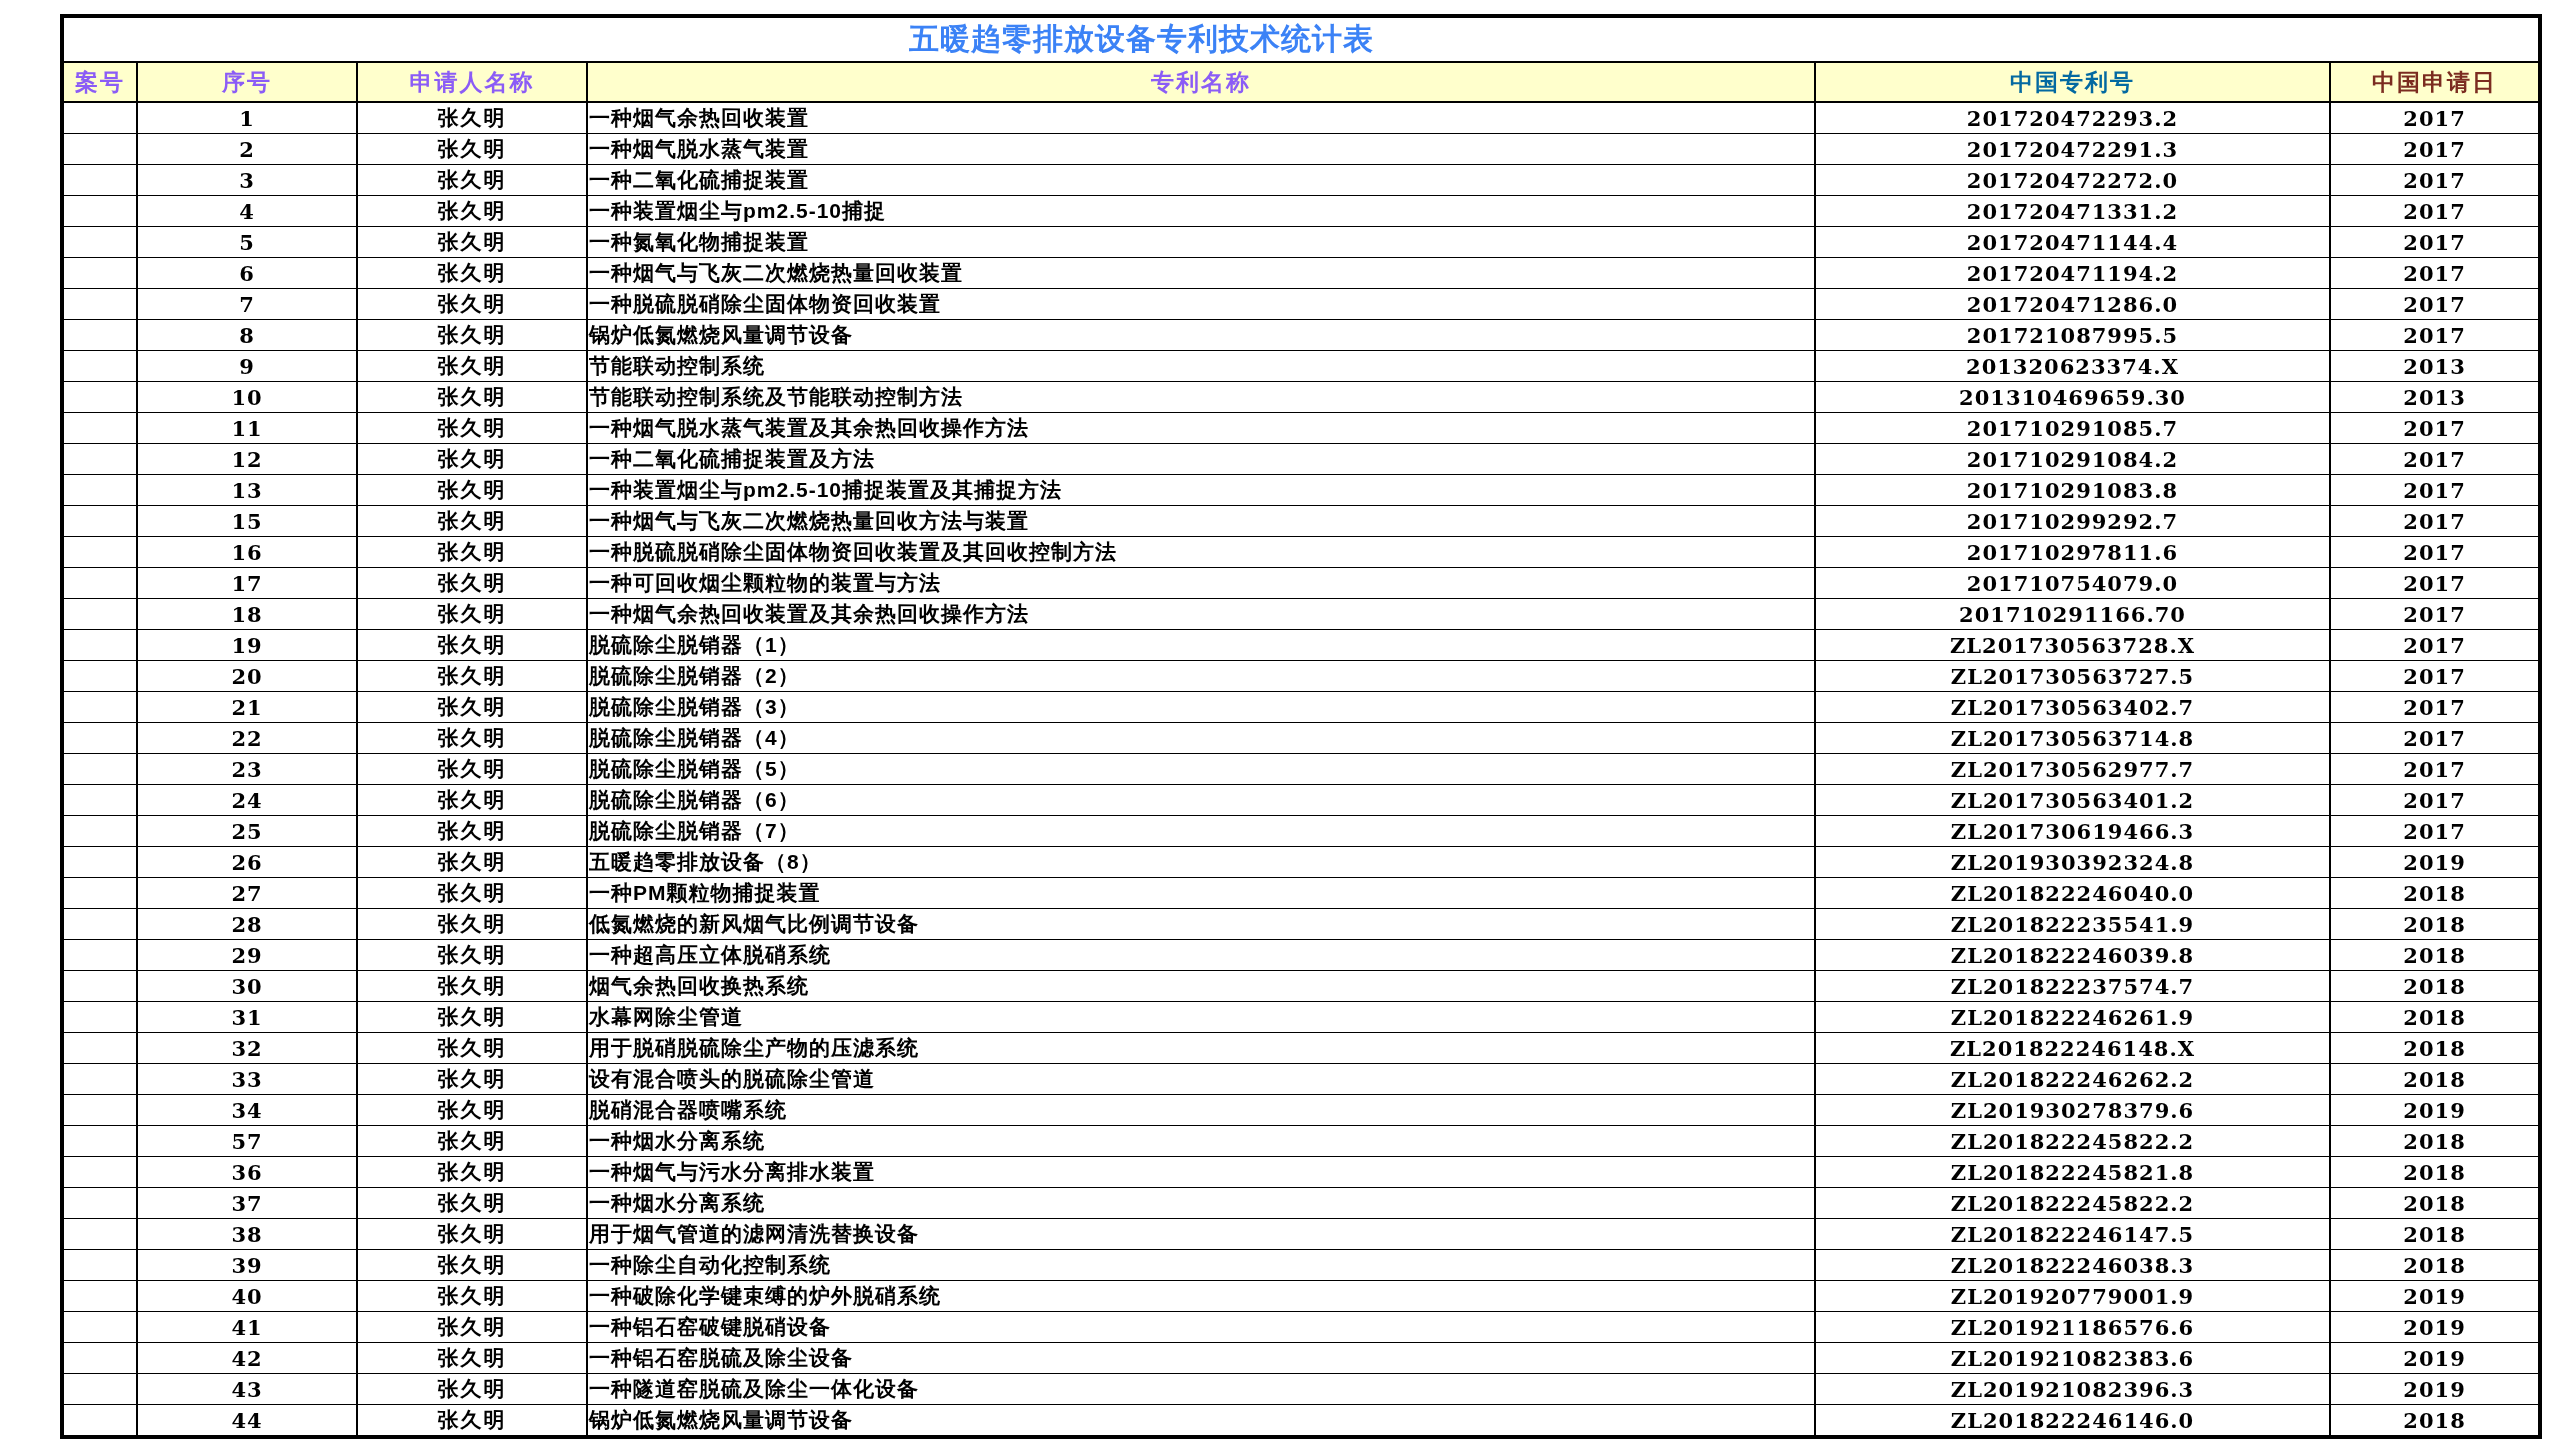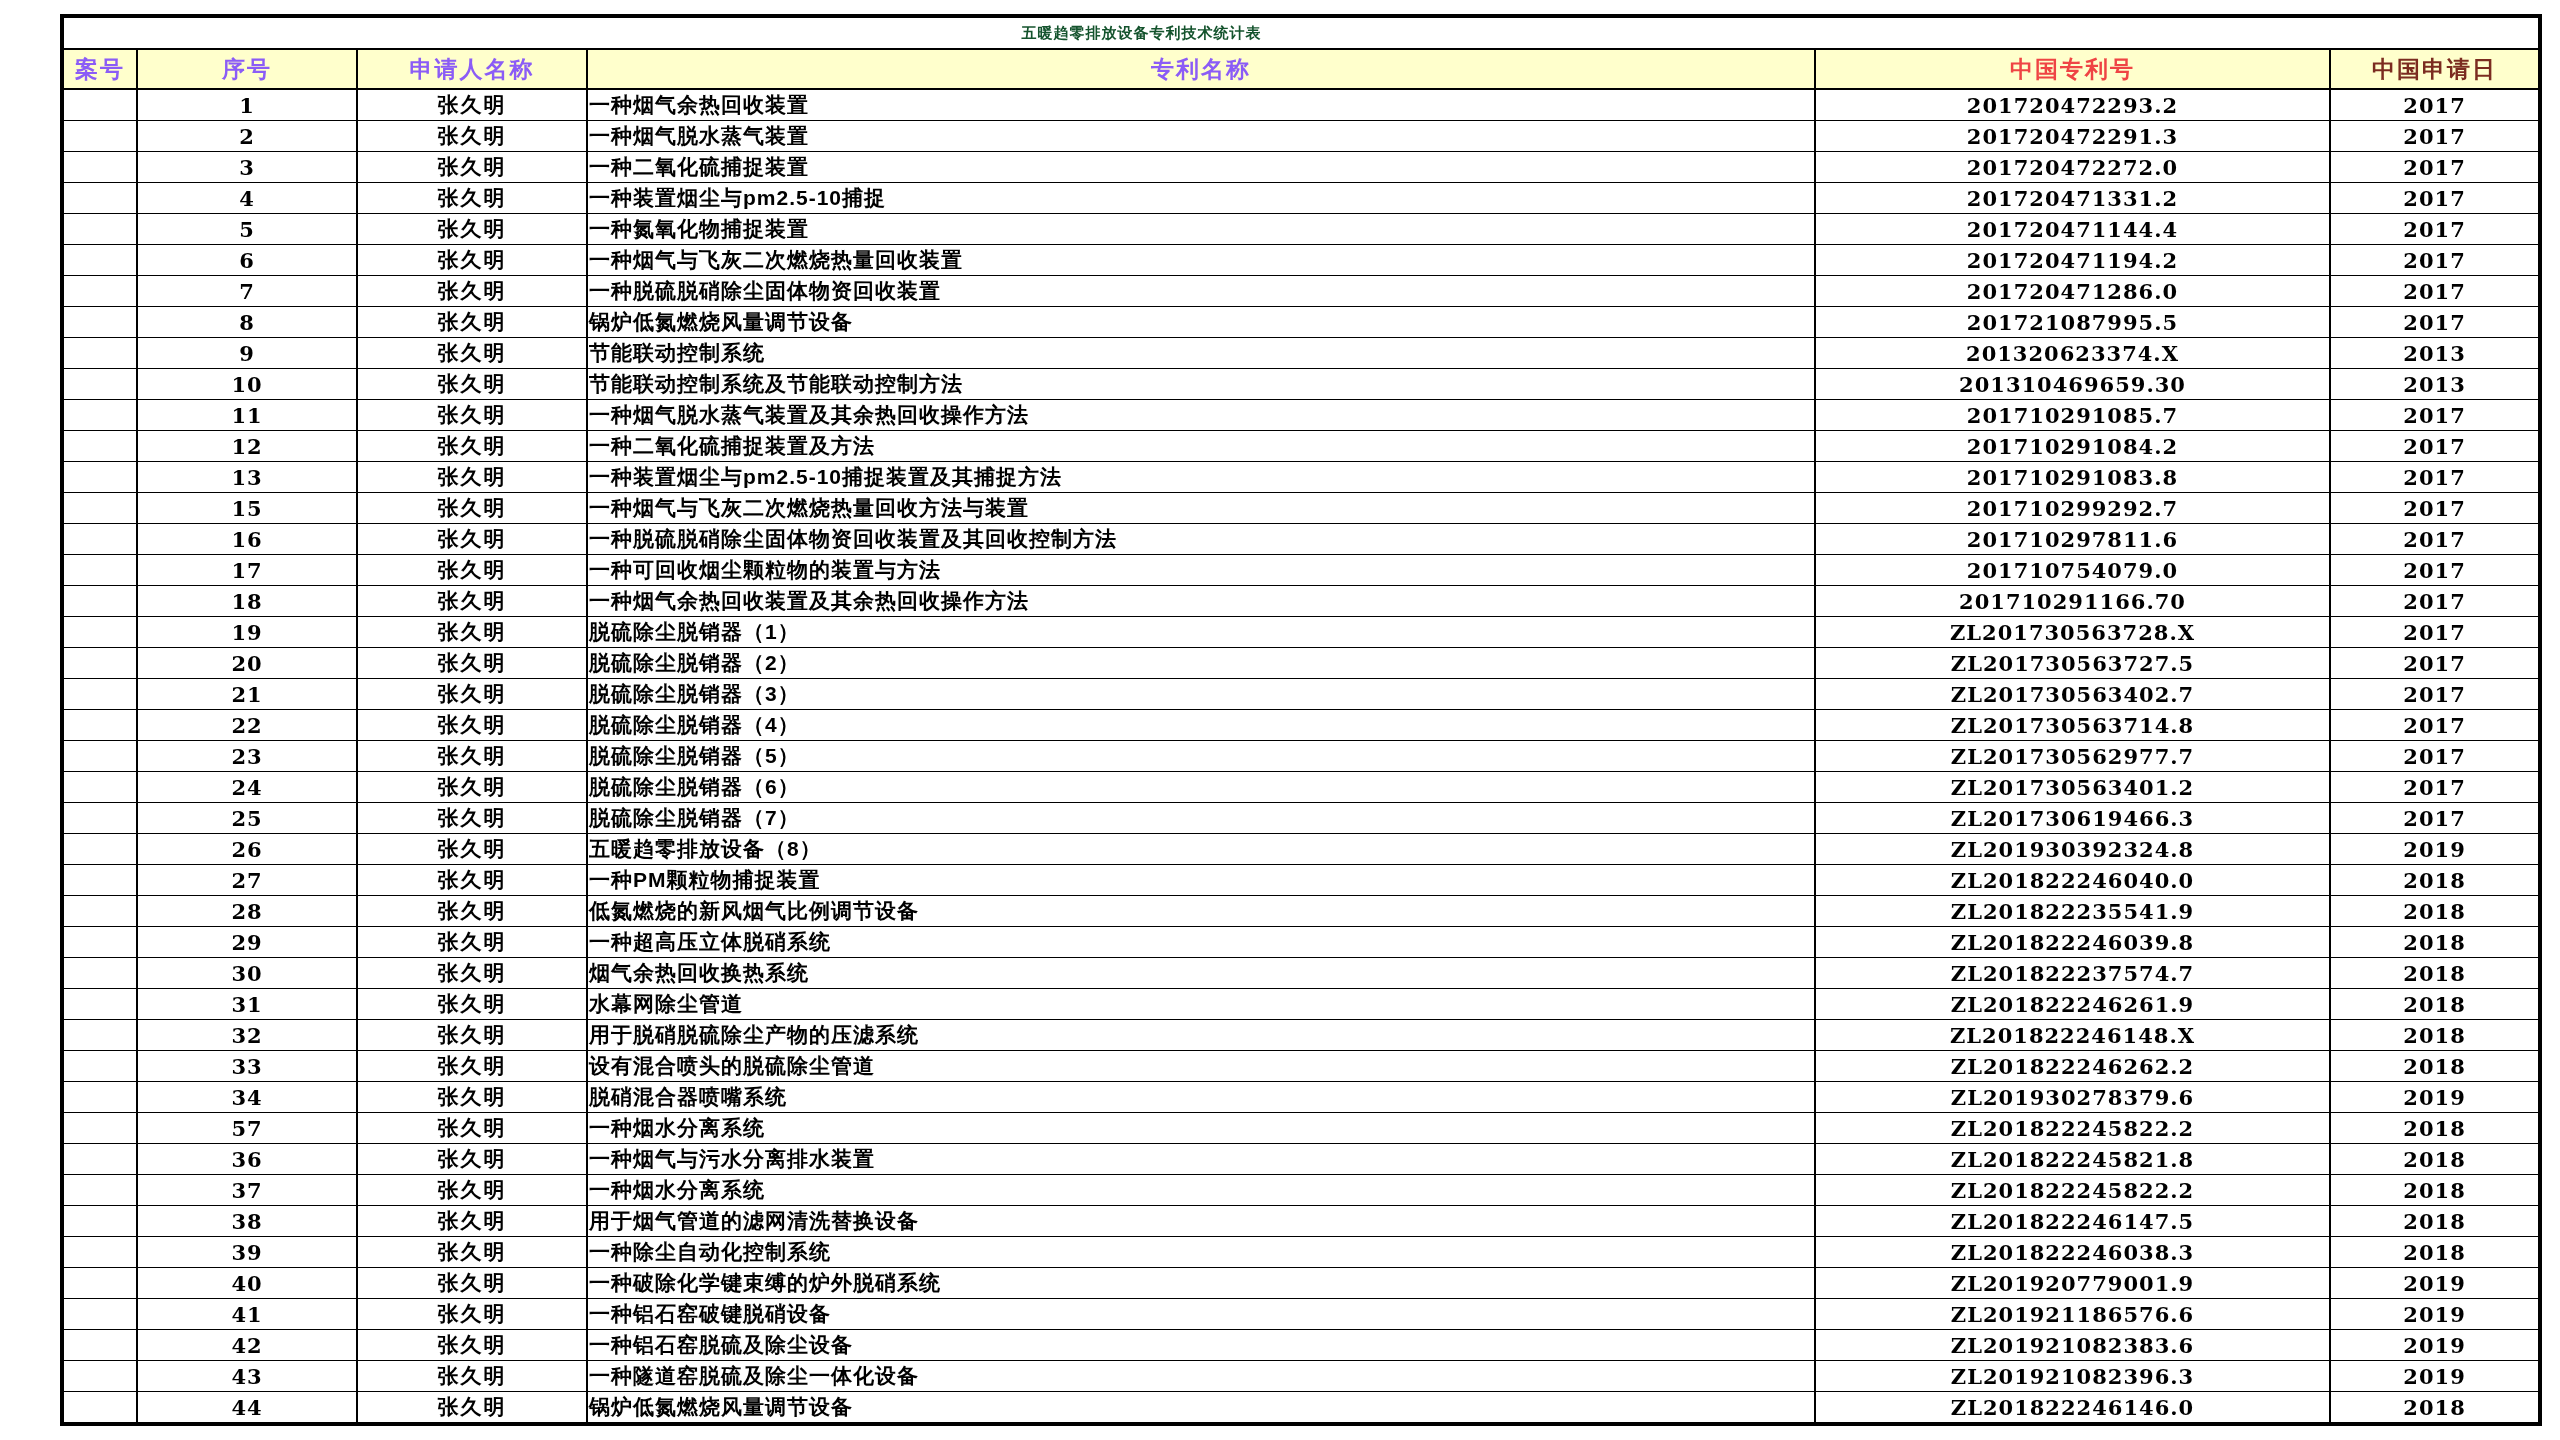--- a/index.html
+++ b/index.html
@@ -7,21 +7,21 @@
   #sheet{position:absolute;left:60px;top:14px;width:2462px;}
   table{border-collapse:collapse;table-layout:fixed;width:2462px;}
   table{border:4px solid #000;}
   td,th{overflow:hidden;white-space:nowrap;}
   
   col.w0{width:75px;}  col.w1{width:220px;} col.w2{width:230px;}
   col.w3{width:1228px;}col.w4{width:515px;} col.w5{width:210px;}
   
   tr.title-row td{
     height:28px;border-bottom:2px solid #000;text-align:center;
-    font-weight:bold;font-size:15px;letter-spacing:1px;color:#14532d;
+    font-weight:bold;font-size:30px;letter-spacing:1px;color:#3b82f6;
     padding-right:320px;
   }
   
   tr.header-row th{
     background:#FFFFCC;height:36px;border:2px solid #000;border-top:none;
     font-weight:bold;font-size:23px;letter-spacing:2px;text-align:center;vertical-align:middle;color:#8b5cf6;
   }
   
   tbody td{
     height:26px;border-left:2px solid #000;border-right:2px solid #000;
@@ -51,21 +51,21 @@
     </colgroup>
     <thead>
       <tr class="title-row">
         <td colspan="6">五暖趋零排放设备专利技术统计表</td>
       </tr>
       <tr class="header-row">
         <th style="background: rgb(255, 255, 204);">案号</th>
         <th style="background: rgb(255, 255, 204);">序号</th>
         <th style="background: rgb(255, 255, 204);">申请人名称</th>
         <th style="background: rgb(255, 255, 204);">专利名称</th>
-        <th class="hdr-red" style="color: #ef4444; background: rgb(255, 255, 204);">中国专利号</th>
+        <th class="hdr-red" style="color: #0369a1; background: rgb(255, 255, 204);">中国专利号</th>
         <th class="hdr-red" style="color: rgb(123, 44, 32); background: rgb(255, 255, 204);">中国申请日</th>
       </tr>
     </thead>
     <tbody>
         <tr>
           <td class="c0"></td>
           <td class="c1">1</td>
           <td class="c2">张久明</td>
           <td class="c3">一种烟气余热回收装置</td>
           <td class="c4">201720472293.2</td>

